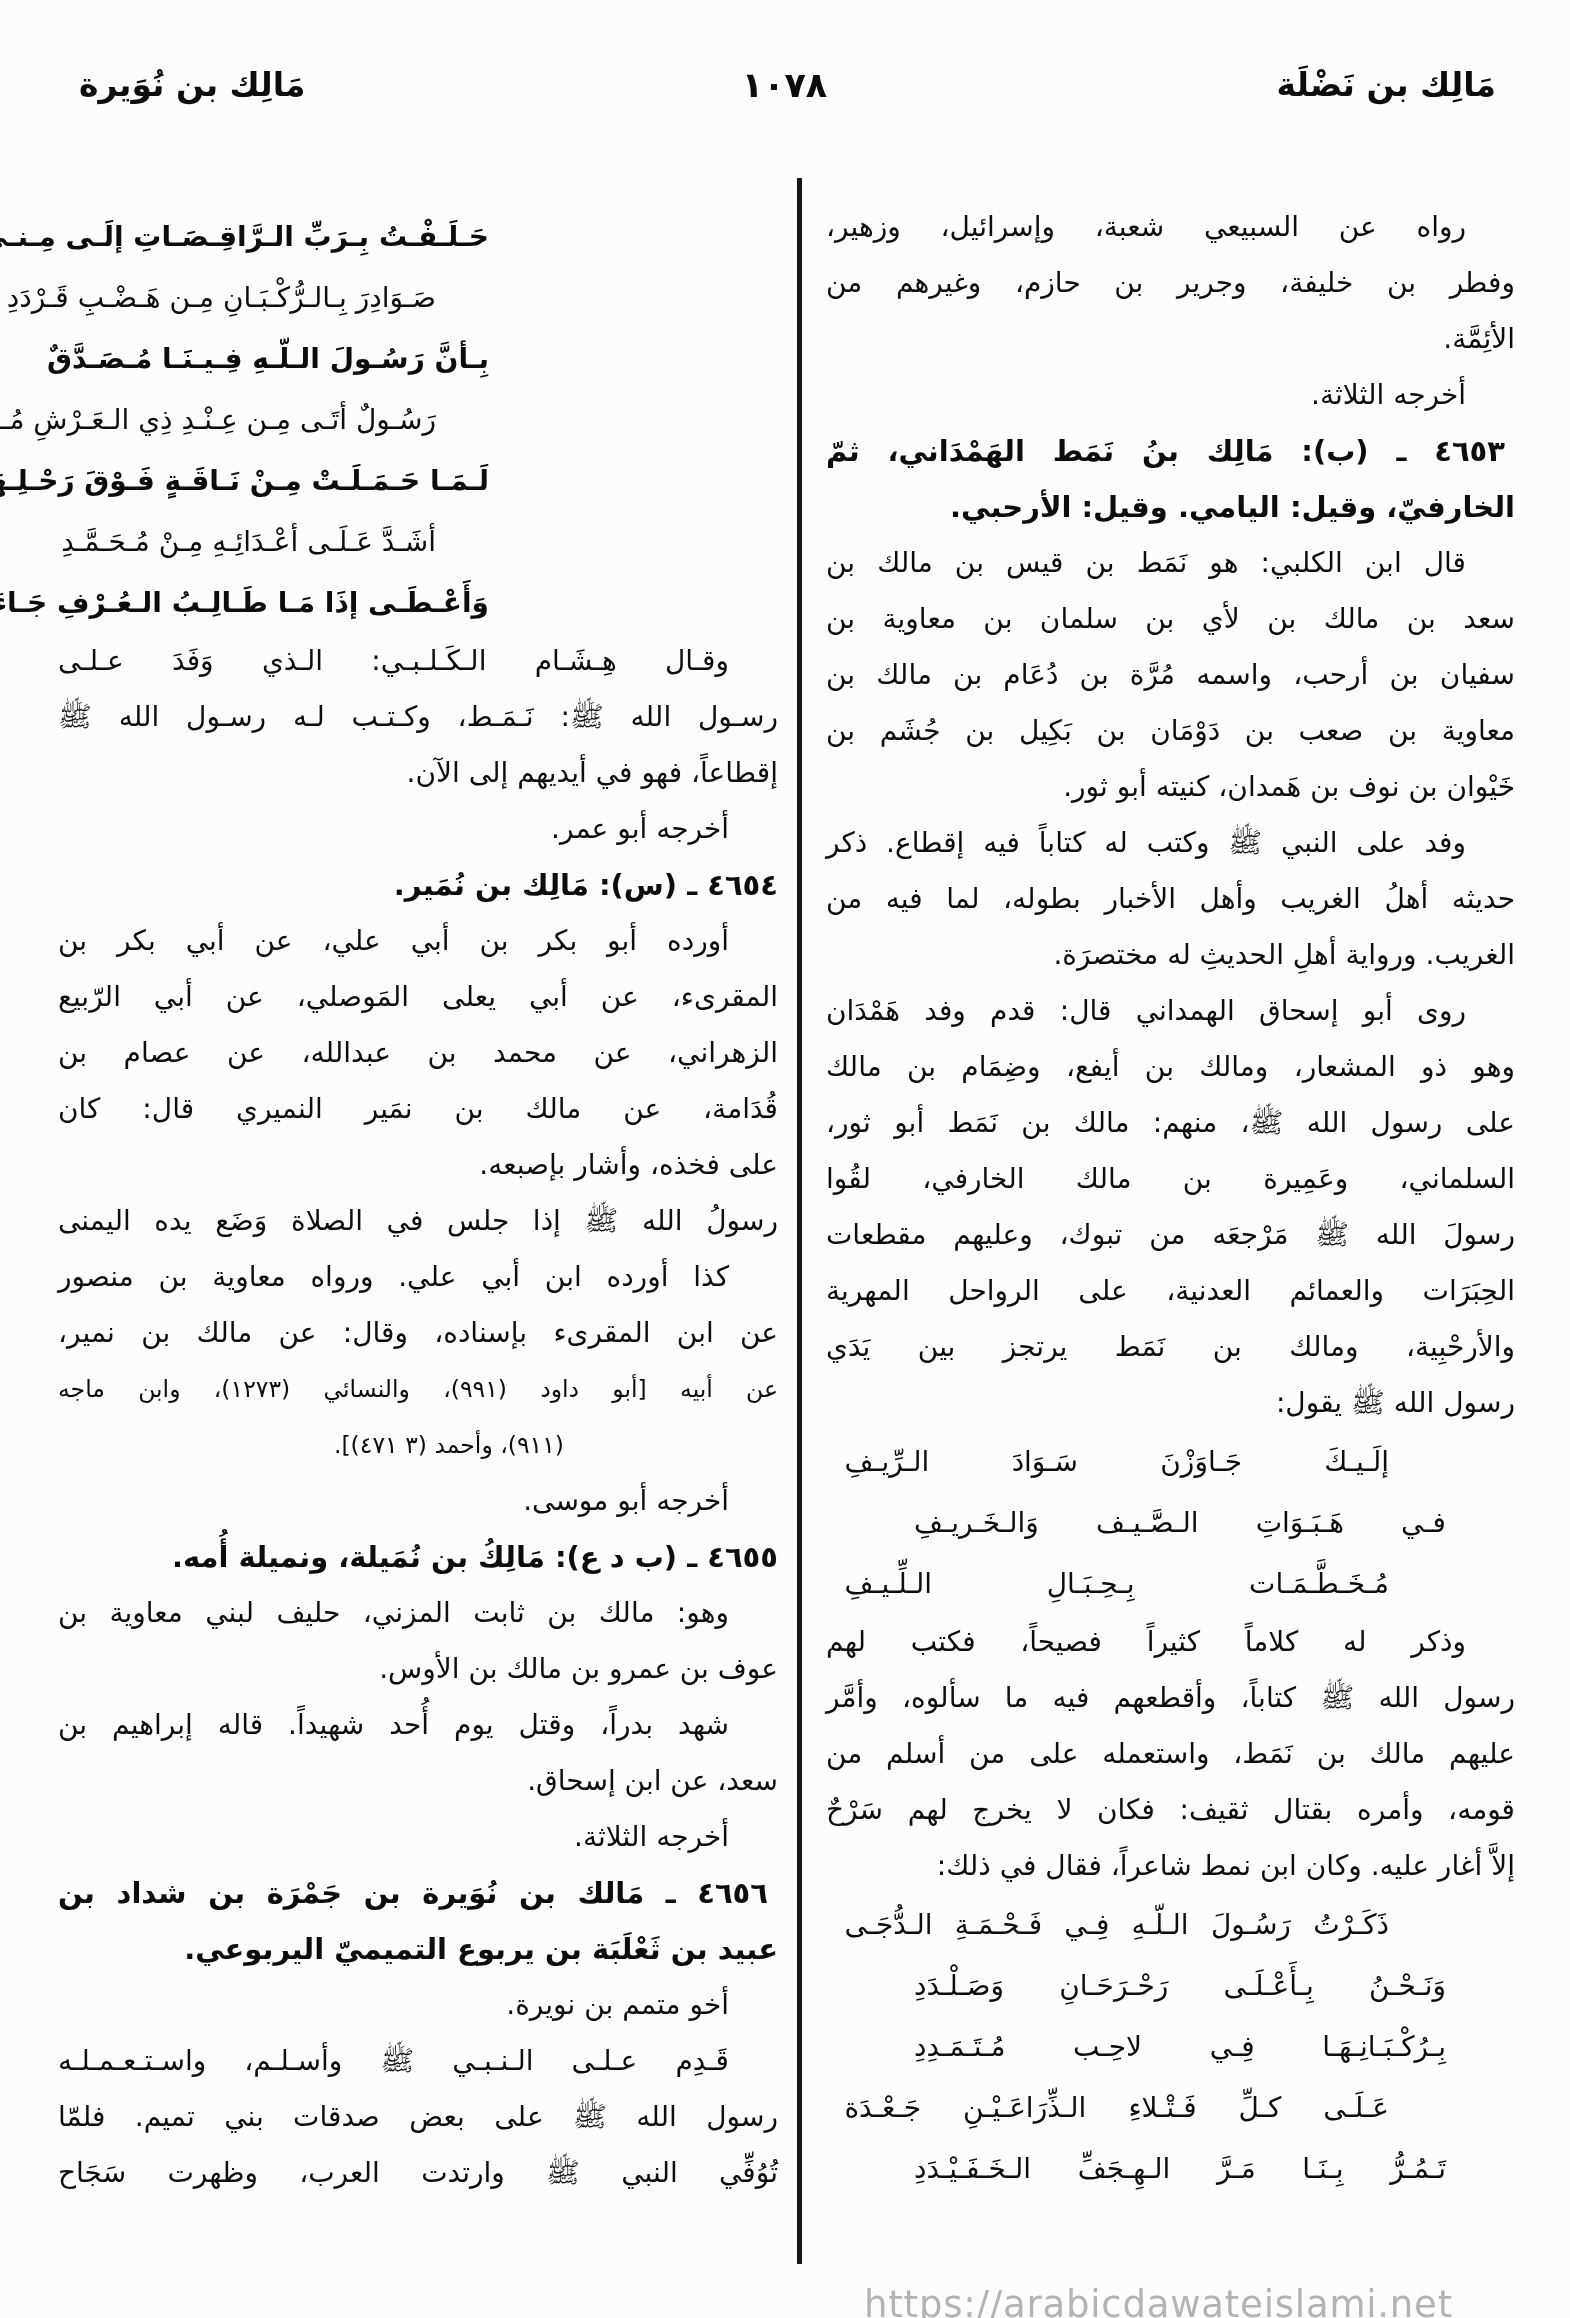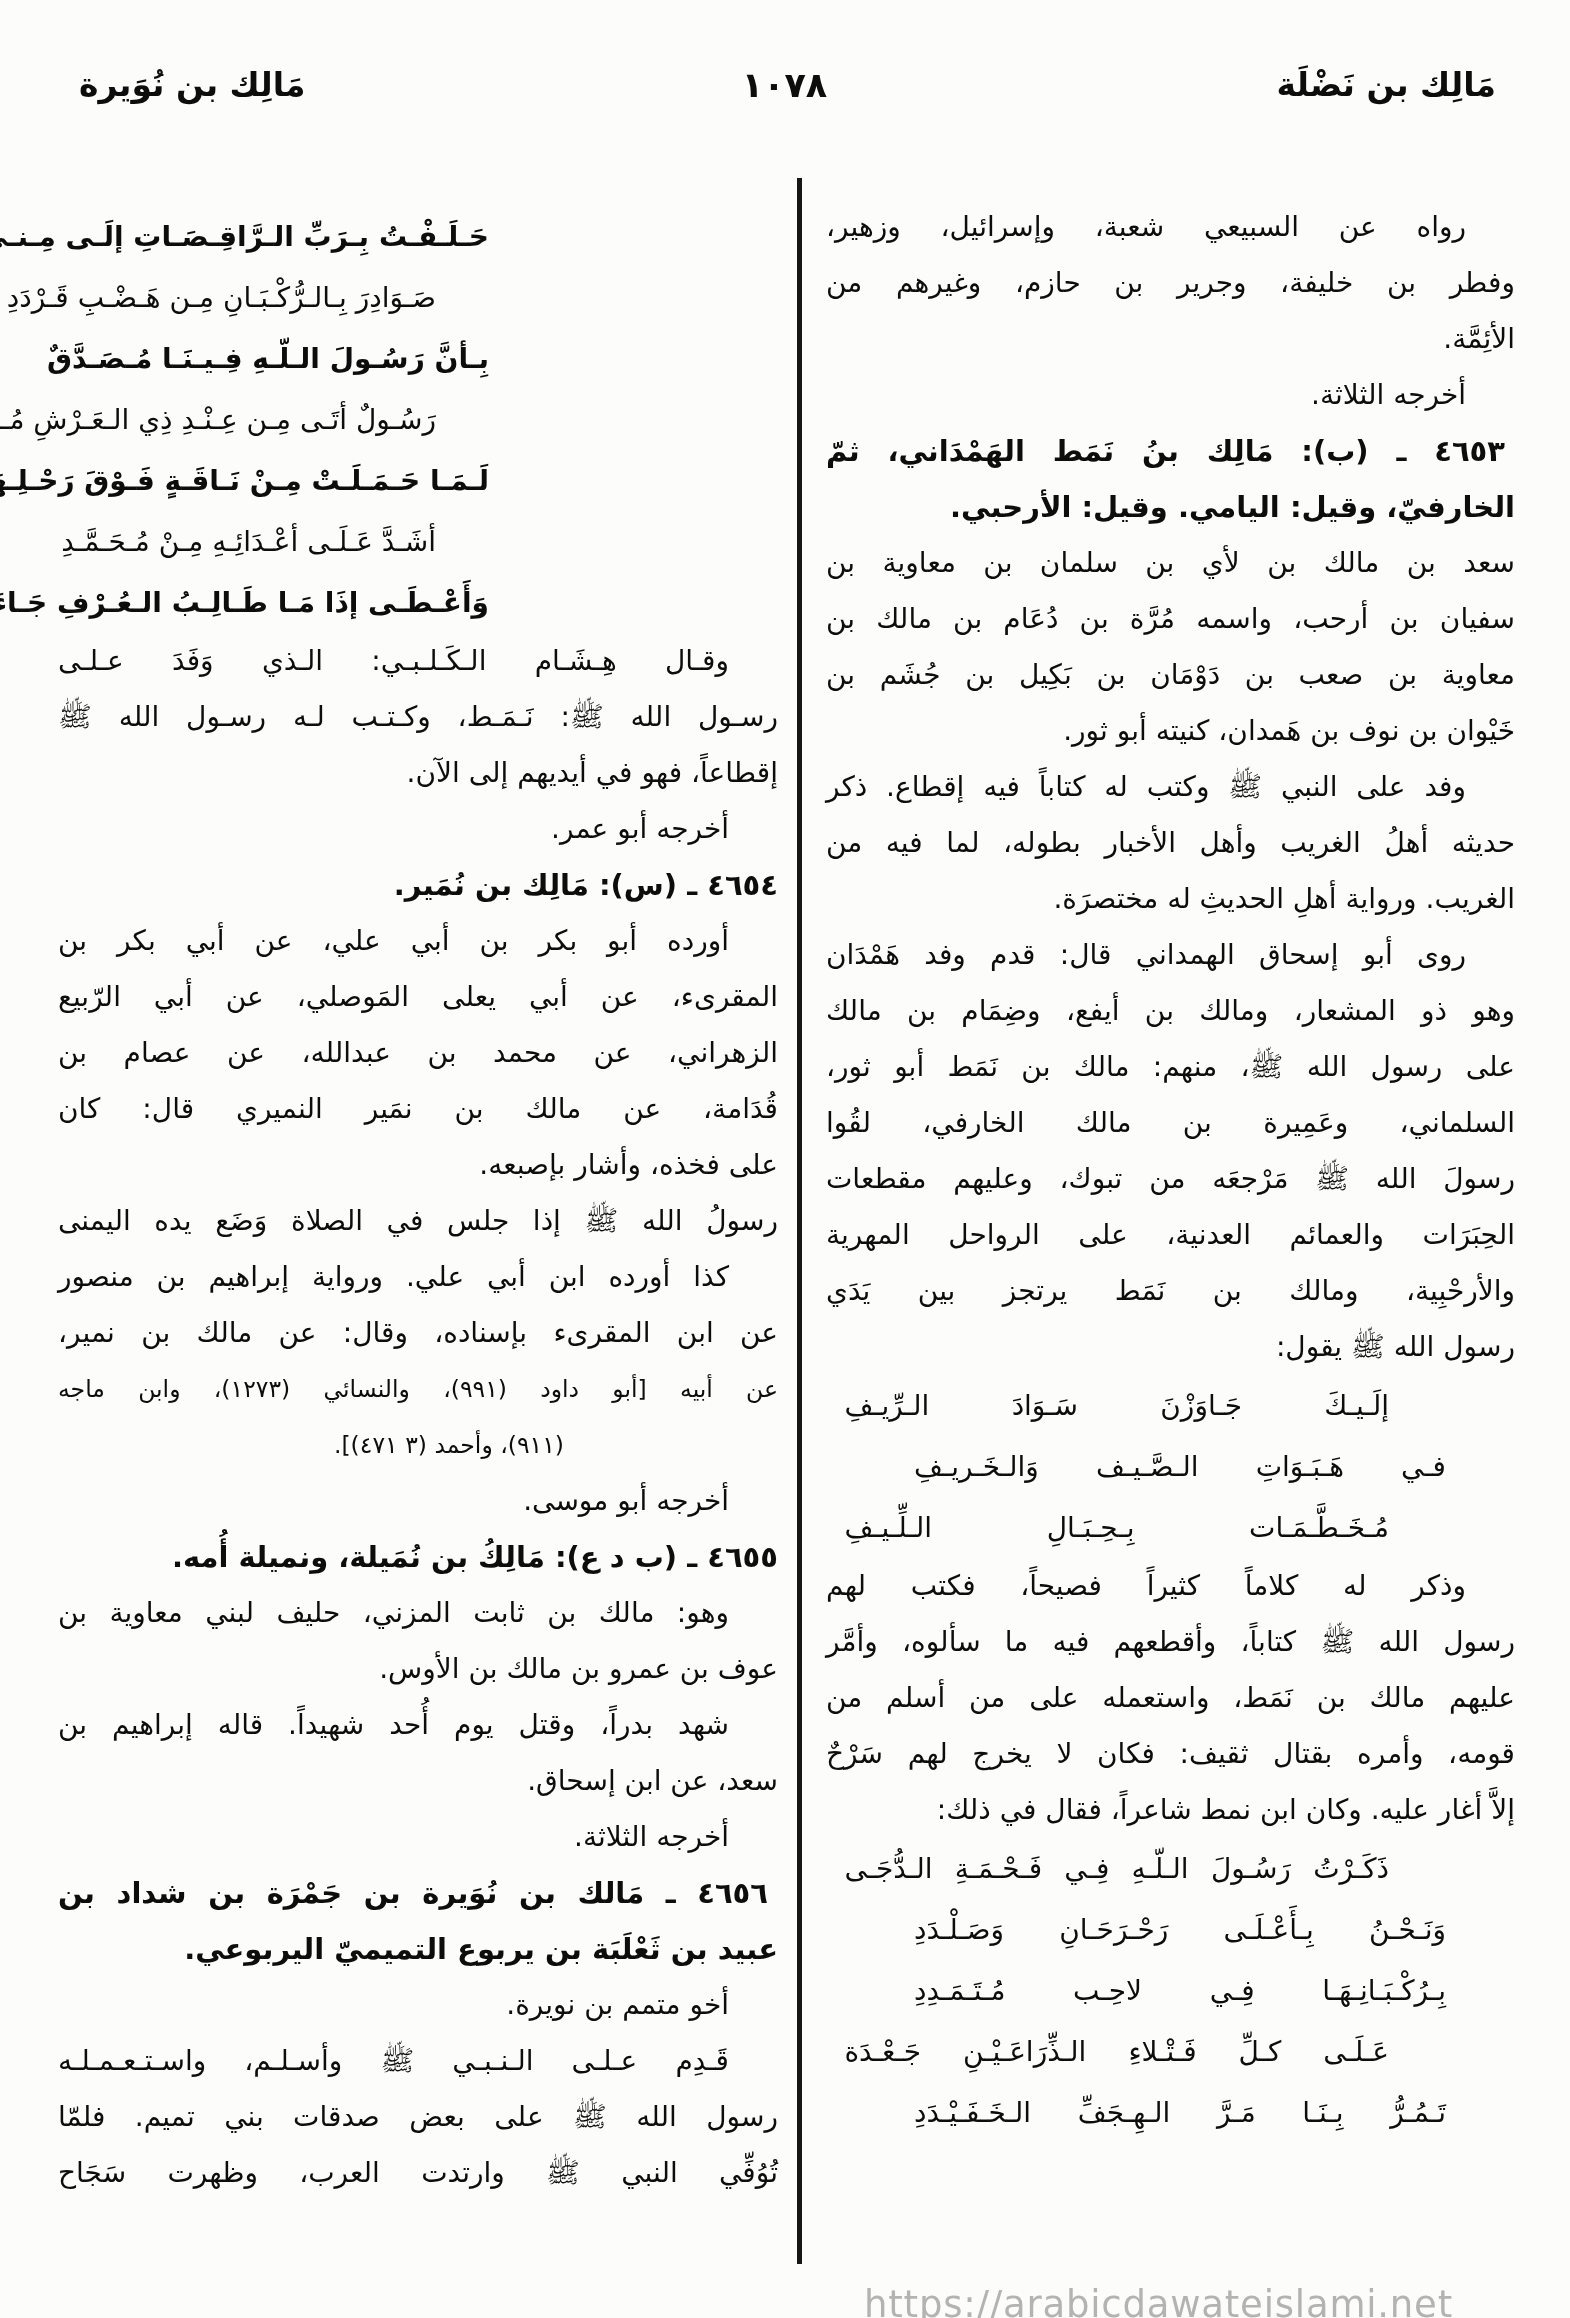--- a/index.html
+++ b/index.html
@@ -75,20 +75,21 @@
 
   <div id="divider"></div>
 
   <div id="col-right" class="col">
       <div class="line t-ps">رواه عن السبيعي شعبة، وإسرائيل، وزهير،</div>
       <div class="line t-n">وفطر بن خليفة، وجرير بن حازم، وغيرهم من</div>
       <div class="line t-ne">الأئِمَّة.</div>
       <div class="line t-pse">أخرجه الثلاثة.</div>
       <div class="line t-h">٤٦٥٣ ـ (ب): مَالِك بنُ نَمَط الهَمْدَاني، ثمّ</div>
       <div class="line t-he">الخارفيّ، وقيل: اليامي. وقيل: الأرحبي.</div>
+      <div class="line t-ps">قال ابن الكلبي: هو نَمَط بن قيس بن مالك بن</div>
       <div class="line t-n">سعد بن مالك بن لأي بن سلمان بن معاوية بن</div>
       <div class="line t-n">سفيان بن أرحب، واسمه مُرَّة بن دُعَام بن مالك بن</div>
       <div class="line t-n">معاوية بن صعب بن دَوْمَان بن بَكِيل بن جُشَم بن</div>
       <div class="line t-ne">خَيْوان بن نوف بن هَمدان، كنيته أبو ثور.</div>
       <div class="line t-ps">وفد على النبي ﷺ وكتب له كتاباً فيه إقطاع. ذكر</div>
       <div class="line t-n">حديثه أهلُ الغريب وأهل الأخبار بطوله، لما فيه من</div>
       <div class="line t-ne">الغريب. ورواية أهلِ الحديثِ له مختصرَة.</div>
       <div class="line t-ps">روى أبو إسحاق الهمداني قال: قدم وفد هَمْدَان</div>
       <div class="line t-n">وهو ذو المشعار، ومالك بن أيفع، وضِمَام بن مالك</div>
       <div class="line t-n">على رسول الله ﷺ، منهم: مالك بن نَمَط أبو ثور،</div>
@@ -124,21 +125,21 @@
       <div class="line t-n">رسـول الله ﷺ: نَـمَـط، وكـتـب لـه رسـول الله ﷺ</div>
       <div class="line t-ne">إقطاعاً، فهو في أيديهم إلى الآن.</div>
       <div class="line t-pse">أخرجه أبو عمر.</div>
       <div class="line t-he">٤٦٥٤ ـ (س): مَالِك بن نُمَير.</div>
       <div class="line t-ps">أورده أبو بكر بن أبي علي، عن أبي بكر بن</div>
       <div class="line t-n">المقرىء، عن أبي يعلى المَوصلي، عن أبي الرّبيع</div>
       <div class="line t-n">الزهراني، عن محمد بن عبدالله، عن عصام بن</div>
       <div class="line t-n">قُدَامة، عن مالك بن نمَير النميري قال: كان</div>
       <div class="line t-ne">على فخذه، وأشار بإصبعه.</div>
       <div class="line t-n">رسولُ الله ﷺ إذا جلس في الصلاة وَضَع يده اليمنى</div>
-      <div class="line t-ps">كذا أورده ابن أبي علي. ورواية إبراهيم بن منصور</div>
+      <div class="line t-ps">كذا أورده ابن أبي علي. ورواه معاوية بن منصور</div>
       <div class="line t-n">عن ابن المقرىء بإسناده، وقال: عن مالك بن نمير،</div>
       <div class="line t-sm">عن أبيه [أبو داود (٩٩١)، والنسائي (١٢٧٣)، وابن ماجه</div>
       <div class="line t-sme">(٩١١)، وأحمد (٣ ٤٧١)].</div>
       <div class="line t-pse">أخرجه أبو موسى.</div>
       <div class="line t-he">٤٦٥٥ ـ (ب د ع): مَالِكُ بن نُمَيلة، ونميلة أُمه.</div>
       <div class="line t-ps">وهو: مالك بن ثابت المزني، حليف لبني معاوية بن</div>
       <div class="line t-ne">عوف بن عمرو بن مالك بن الأوس.</div>
       <div class="line t-ps">شهد بدراً، وقتل يوم أُحد شهيداً. قاله إبراهيم بن</div>
       <div class="line t-ne">سعد، عن ابن إسحاق.</div>
       <div class="line t-pse">أخرجه الثلاثة.</div>

